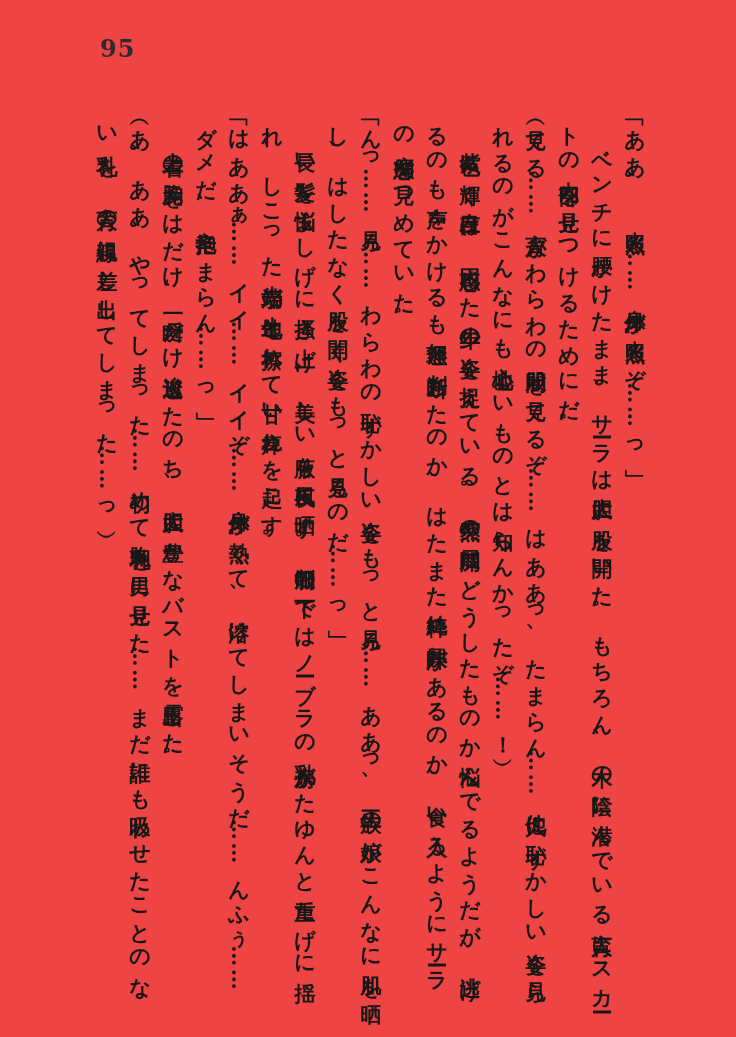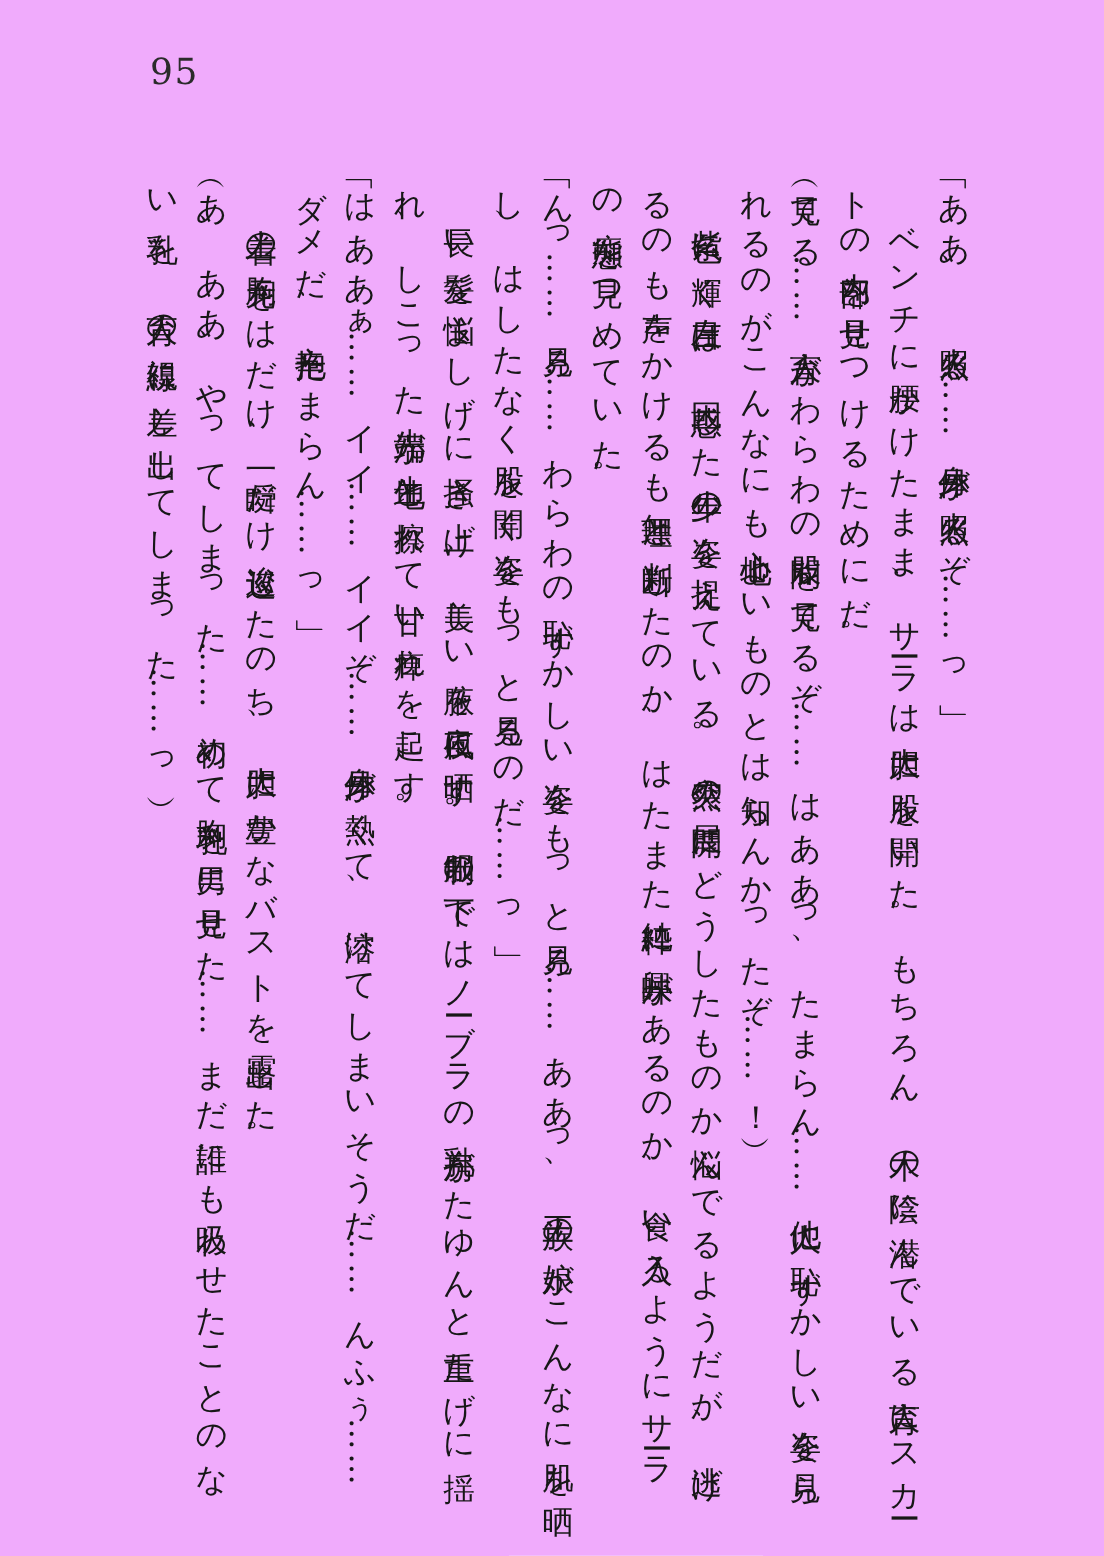--- a/index.html
+++ b/index.html
@@ -9,21 +9,22 @@
   body {
     width: 736px;
     height: 1037px;
     background: #f8f8f7;
     position: relative;
     overflow: hidden;
   }
   .page {
     position: absolute;
     inset: 0;
-    background: #f0abfc;
+    background: #ef4444;
+    font-weight: bold;
   }
   .page-number {
     position: absolute;
     top: 34px;
     left: 100px;
     font-family: "DejaVu Serif", "Liberation Serif", serif;
     font-size: 24px;
     color: #2b2b2b;
     letter-spacing: 1px;
   }

